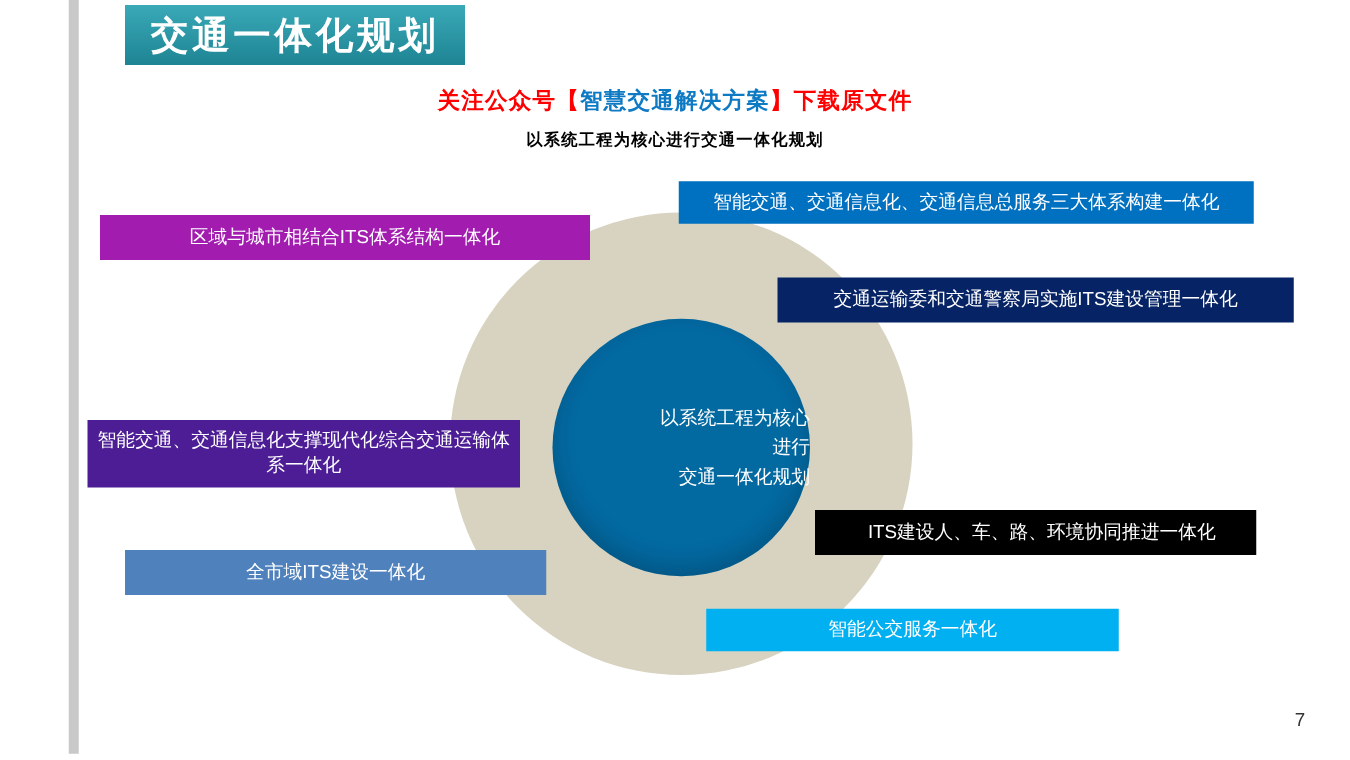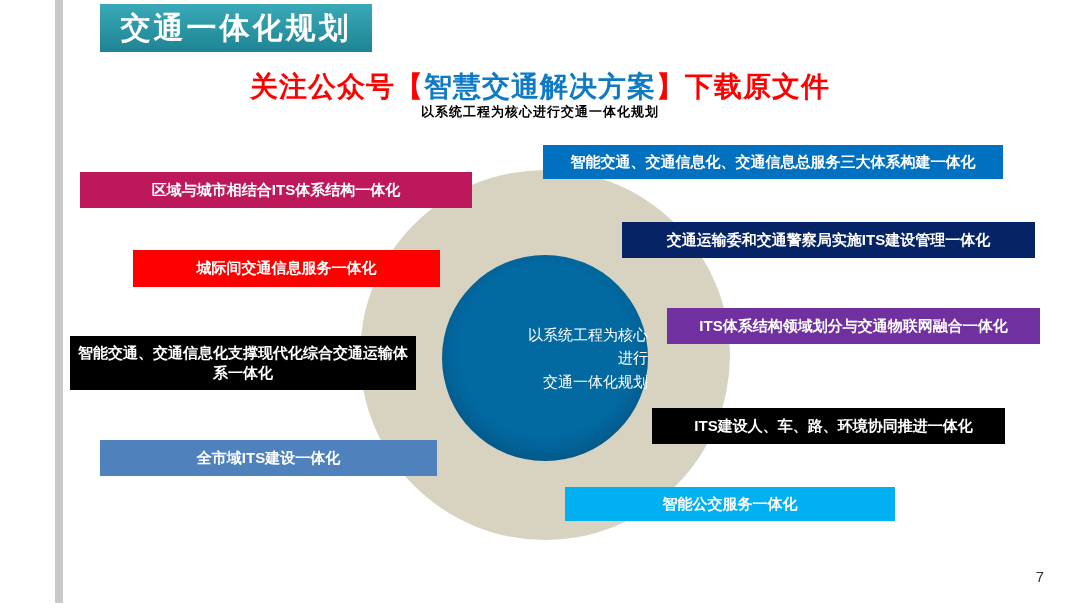--- a/index.html
+++ b/index.html
@@ -9,41 +9,41 @@
   }
   .edge-strip{position:absolute;left:55px;top:0;width:8px;height:603px;background:#c9c9c9;}
   .slide-title{
     position:absolute;left:100px;top:4px;width:272px;height:48px;
     display:flex;align-items:center;justify-content:center;
     background:linear-gradient(180deg,#3aa9b7 0%,#1e8494 100%);
     color:#ffffff;font-size:30px;font-weight:bold;letter-spacing:3px;
   }
   .notice{
     position:absolute;left:0;top:68px;width:100%;text-align:center;
-    font-size:28px;font-weight:600;letter-spacing:1px;
+    font-size:18px;font-weight:600;letter-spacing:1px;
   }
   .subtitle{
     position:absolute;left:0;top:103px;width:100%;text-align:center;
     font-size:13px;font-weight:bold;color:#000000;letter-spacing:1px;
   }
   .outer-circle{
     position:absolute;left:360px;top:170px;width:370px;height:370px;
     border-radius:50%;z-index:1;
   }
   .inner-circle{
     position:absolute;left:442px;top:255px;width:206px;height:206px;
     border-radius:50%;z-index:2;
     display:flex;flex-direction:column;align-items:center;justify-content:center;
     color:#ffffff;font-size:15px;line-height:1.55;text-align:center;
     box-shadow:inset 0 -8px 18px rgba(0,0,0,0.18);
   }
   .goal-box{
     position:absolute;z-index:3;
     display:flex;align-items:center;justify-content:center;
-    color:#ffffff;font-weight:bold;font-size:15px;line-height:1.35;
+    color:#ffffff;font-weight:normal;font-size:15px;line-height:1.35;
     text-align:center;padding:0 6px;box-sizing:border-box;
   }
   .lb1{left:80px; top:172px;width:392px;height:36px;}
   .lb2{left:133px;top:250px;width:307px;height:37px;}
   .lb3{left:70px; top:336px;width:346px;height:54px;}
   .lb4{left:100px;top:440px;width:337px;height:36px;}
   .rb1{left:543px;top:145px;width:460px;height:34px;}
   .rb2{left:622px;top:222px;width:413px;height:36px;}
   .rb3{left:667px;top:308px;width:373px;height:36px;}
   .rb4{left:652px;top:408px;width:353px;height:36px;padding-left:16px;}
@@ -69,26 +69,24 @@
   <div class="subtitle">以系统工程为核心进行交通一体化规划</div>
 
   <div class="outer-circle" style="background: rgb(215, 211, 192);"></div>
 
   <div class="inner-circle" style="background: #0369a1; align-items: flex-end;">
     <span>以系统工程为核心</span>
     <span>进行</span>
     <span>交通一体化规划</span>
   </div>
 
-  <div class="goal-box lb1" style="background: #be185d;">区域与城市相结合ITS体系结构一体化</div>
-  <div class="goal-box lb2" style="background: rgb(254, 0, 0);">城际间交通信息服务一体化</div>
-  <div class="goal-box lb3" style="background: #000000;">智能交通、交通信息化支撑现代化综合交通运输体系一体化</div>
+  <div class="goal-box lb1" style="background: #a21caf;">区域与城市相结合ITS体系结构一体化</div>
+  <div class="goal-box lb3" style="background: #4c1d95;">智能交通、交通信息化支撑现代化综合交通运输体系一体化</div>
   <div class="goal-box lb4" style="background: rgb(79, 129, 189);">全市域ITS建设一体化</div>
 
   <div class="goal-box rb1" style="background: rgb(0, 112, 192);">智能交通、交通信息化、交通信息总服务三大体系构建一体化</div>
   <div class="goal-box rb2" style="background: rgb(6, 36, 101);">交通运输委和交通警察局实施ITS建设管理一体化</div>
-  <div class="goal-box rb3" style="background: rgb(112, 48, 160);">ITS体系结构领域划分与交通物联网融合一体化</div>
   <div class="goal-box rb4" style="background: rgb(0, 0, 0);">ITS建设人、车、路、环境协同推进一体化</div>
   <div class="goal-box rb5" style="background: rgb(0, 176, 240);">智能公交服务一体化</div>
 
   <div class="page-number">7</div>
 
 </div>
 
 </body></html>

